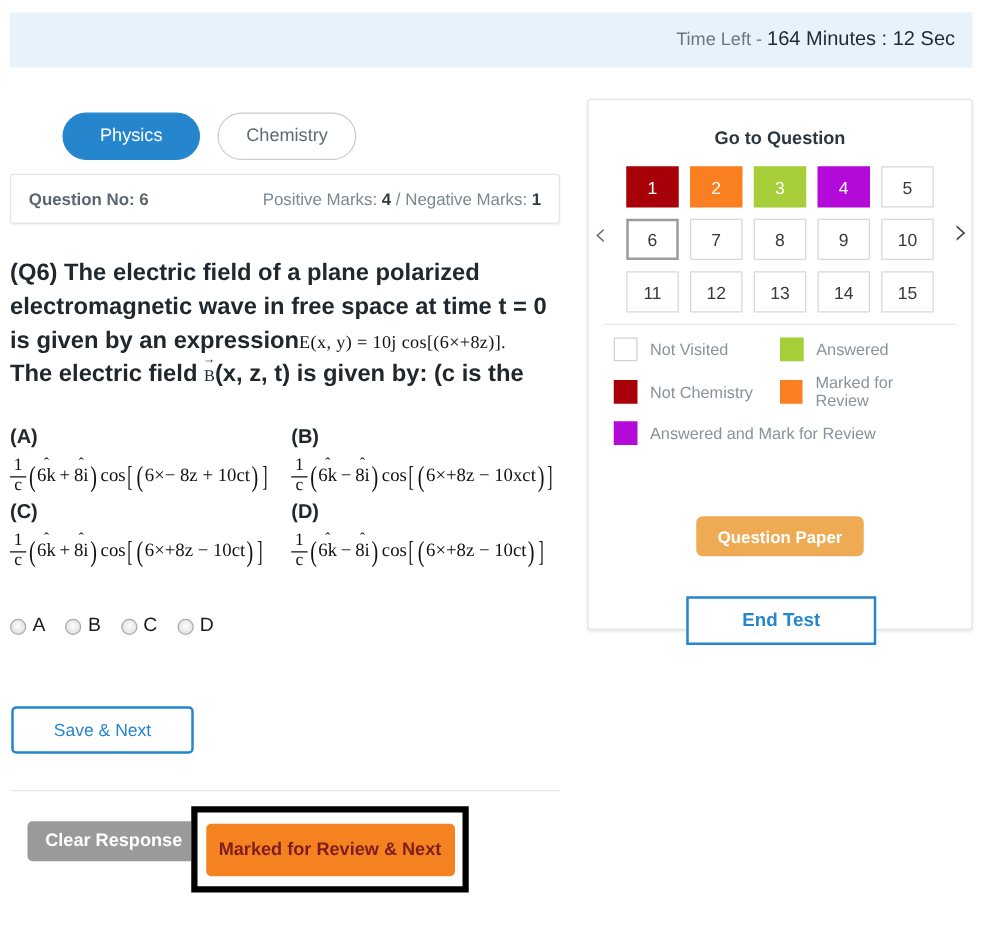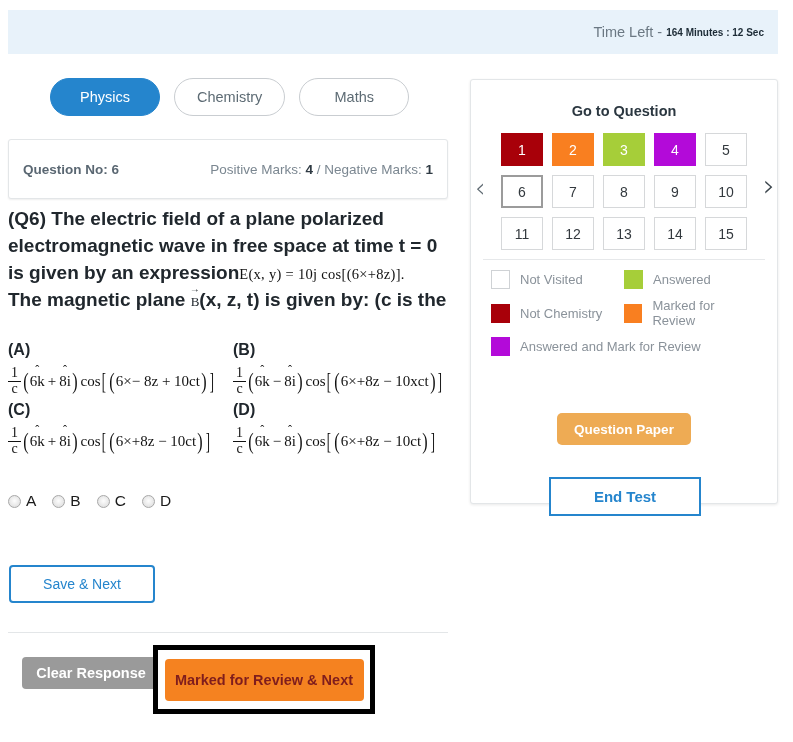--- a/index.html
+++ b/index.html
@@ -19,21 +19,21 @@
     position: absolute;
     left: 8px; top: 10px;
     width: 770px; height: 44px;
     background: #e8f2fa;
     display: flex;
     align-items: center;
     justify-content: flex-end;
     padding-right: 14px;
   }
   .timer-label { font-size: 14.5px; color: #6b7883; }
-  .timer-value { font-size: 10px; color: #1c2b36; font-weight: bold; margin-left: 4px; }
+  .timer-value { font-size: 16px; color: #1c2b36; font-weight: normal; margin-left: 4px; }
 
   
   .tabs {
     position: absolute;
     left: 50px; top: 78px;
     display: flex;
     gap: 14px;
   }
   .tab {
     height: 38px;
@@ -41,32 +41,33 @@
     padding: 0 22px;
     border-radius: 19px;
     display: flex;
     align-items: center;
     justify-content: center;
     font-size: 14.5px;
     background: #ffffff;
     border: 1px solid #c9cdd1;
     color: #5d6b74;
     cursor: pointer;
+    margin-top: 12px;
   }
   .tab.active {
     background: #2585cd;
     border-color: #2585cd;
     color: #ffffff;
   }
 
   
   .qmeta {
     position: absolute;
     left: 8px; top: 139px;
-    width: 440px; height: 60px;
+    width: 440px; height: 40px;
     background: #ffffff;
     border: 1px solid #e3e6e8;
     border-radius: 3px;
     box-shadow: 0 1px 2px rgba(0,0,0,0.07);
     display: flex;
     align-items: center;
     padding: 12px 14px;
   }
   .qmeta-left { font-size: 13.5px; color: #5a6772; font-weight: bold; }
   .qmeta-right {
@@ -349,36 +350,35 @@
 <body>
 
 <div class="timer-bar">
   <span class="timer-label">Time Left -</span>
   <span class="timer-value">164 Minutes : 12 Sec</span>
 </div>
 
 <div class="tabs">
   <div class="tab active">Physics</div>
   <div class="tab">Chemistry</div>
-  <div class="tab">Maths</div>
 </div>
 
 <div class="qmeta">
   <span class="qmeta-left">Question No: 6</span>
   <span class="qmeta-right">
     <span>Positive Marks: </span><b>4</b><span> / Negative Marks: </span><b>1</b>
   </span>
 </div>
 
 <div class="qbody">
   <div class="qtext">
     <span>(Q6) The electric field of a plane polarized</span><br>
     <span>electromagnetic wave in free space at time t = 0</span><br>
     <span>is given by an expression</span><span class="mathi">E(x, y) = 10j cos[(6×+8z)].</span><br>
-    <span>The magnetic plane </span><span class="vecB">B</span><span>(x, z, t) is given by: (c is the</span><br>
+    <span>The electric field </span><span class="vecB">B</span><span>(x, z, t) is given by: (c is the</span><br>
   </div>
 </div>
 
 <div class="options">
 
   <div class="opt-row">
     <div class="opt-cell">
       <div class="opt-letter">(A)</div>
       <div class="opt-formula">
         <span class="frac">

